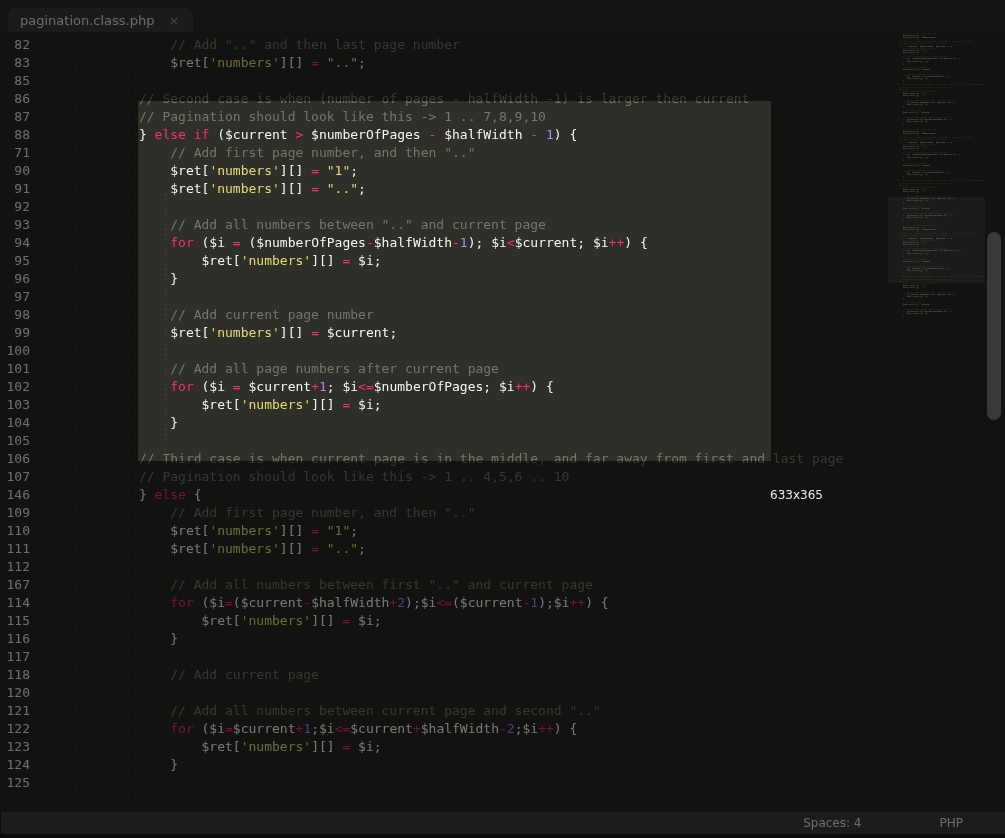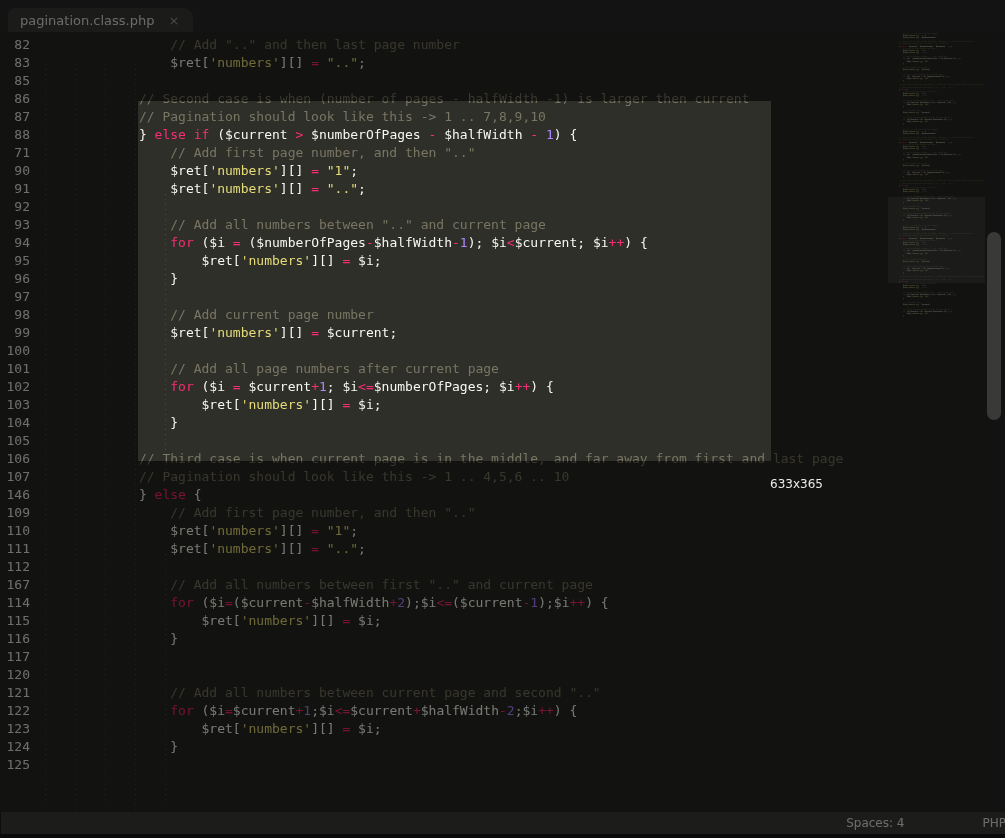--- a/index.html
+++ b/index.html
@@ -35,28 +35,28 @@
                   background:rgba(255,255,255,.09); z-index:4; }
   .scrolltrack { position:absolute; left:985px; top:32px; width:20px; height:780px; background:#262626; z-index:4; }
   .scrollthumb { position:absolute; left:2px; top:200px; width:14px; height:188px;
                  background:#787876; border-radius:7px; }
 
   
   .statusbar { position:absolute; left:1px; top:812px; width:1005px; height:22px; background:#3c3c3a;
                display:flex; align-items:center; justify-content:flex-end; z-index:4; }
   .status-item { font-size:12px; color:#e2e2de; cursor:pointer; }
   .status-spaces { margin-right:78px; }
-  .status-syntax { }
+  .status-syntax { margin-right:43px; }
   .bottom-strip { position:absolute; left:0; top:834px; width:1005px; height:4px; background:#161616; z-index:4; }
 
   
   .capture-hole { position:absolute; left:138px; top:101px; width:633px; height:360px;
                   background:rgba(255,255,255,.035);
                   box-shadow:0 0 0 3000px rgba(0,0,0,.52); z-index:10; pointer-events:none; }
-  .size-label { position:absolute; left:770px; top:477px; z-index:11; font-size:12px;
+  .size-label { position:absolute; left:770px; top:488px; z-index:11; font-size:12px;
                 color:#ececec; font-family:"DejaVu Sans","Liberation Sans",sans-serif; }
 </style>
 </head>
 <body>
 
 <div class="window">
 
   <div class="tabbar">
     <div class="tab">
       <span class="tab-label">pagination.class.php</span>
@@ -100,20 +100,21 @@
         <div class="ln"><span class="gut">146</span><span class="p">            } </span><span class="k">else</span><span class="p"> {</span></div>
         <div class="ln"><span class="gut">109</span><span class="c">                // Add first page number, and then ".."</span></div>
         <div class="ln"><span class="gut">110</span><span class="p">                $ret[</span><span class="s">'numbers'</span><span class="p">][] </span><span class="k">=</span><span class="p"> </span><span class="s">"1"</span><span class="p">;</span></div>
         <div class="ln"><span class="gut">111</span><span class="p">                $ret[</span><span class="s">'numbers'</span><span class="p">][] </span><span class="k">=</span><span class="p"> </span><span class="s">".."</span><span class="p">;</span></div>
         <div class="ln"><span class="gut">112</span></div>
         <div class="ln"><span class="gut">167</span><span class="c">                // Add all numbers between first ".." and current page</span></div>
         <div class="ln"><span class="gut">114</span><span class="p">                </span><span class="k">for</span><span class="p"> ($i</span><span class="k">=</span><span class="p">($current</span><span class="k">-</span><span class="p">$halfWidth</span><span class="k">+</span><span class="n">2</span><span class="p">);$i</span><span class="k">&lt;=</span><span class="p">($current</span><span class="k">-</span><span class="n">1</span><span class="p">);$i</span><span class="k">++</span><span class="p">) {</span></div>
         <div class="ln"><span class="gut">115</span><span class="p">                    $ret[</span><span class="s">'numbers'</span><span class="p">][] </span><span class="k">=</span><span class="p"> $i;</span></div>
         <div class="ln"><span class="gut">116</span><span class="p">                }</span></div>
         <div class="ln"><span class="gut">117</span></div>
+        <div class="ln"><span class="gut">118</span><span class="c">                // Add current page</span></div>
         <div class="ln"><span class="gut">120</span></div>
         <div class="ln"><span class="gut">121</span><span class="c">                // Add all numbers between current page and second ".."</span></div>
         <div class="ln"><span class="gut">122</span><span class="p">                </span><span class="k">for</span><span class="p"> ($i</span><span class="k">=</span><span class="p">$current</span><span class="k">+</span><span class="n">1</span><span class="p">;$i</span><span class="k">&lt;=</span><span class="p">$current</span><span class="k">+</span><span class="p">$halfWidth</span><span class="k">-</span><span class="n">2</span><span class="p">;$i</span><span class="k">++</span><span class="p">) {</span></div>
         <div class="ln"><span class="gut">123</span><span class="p">                    $ret[</span><span class="s">'numbers'</span><span class="p">][] </span><span class="k">=</span><span class="p"> $i;</span></div>
         <div class="ln"><span class="gut">124</span><span class="p">                }</span></div>
         <div class="ln"><span class="gut">125</span></div>
       </div>
   </div>
 
   <div class="minimap" id="minimap">

